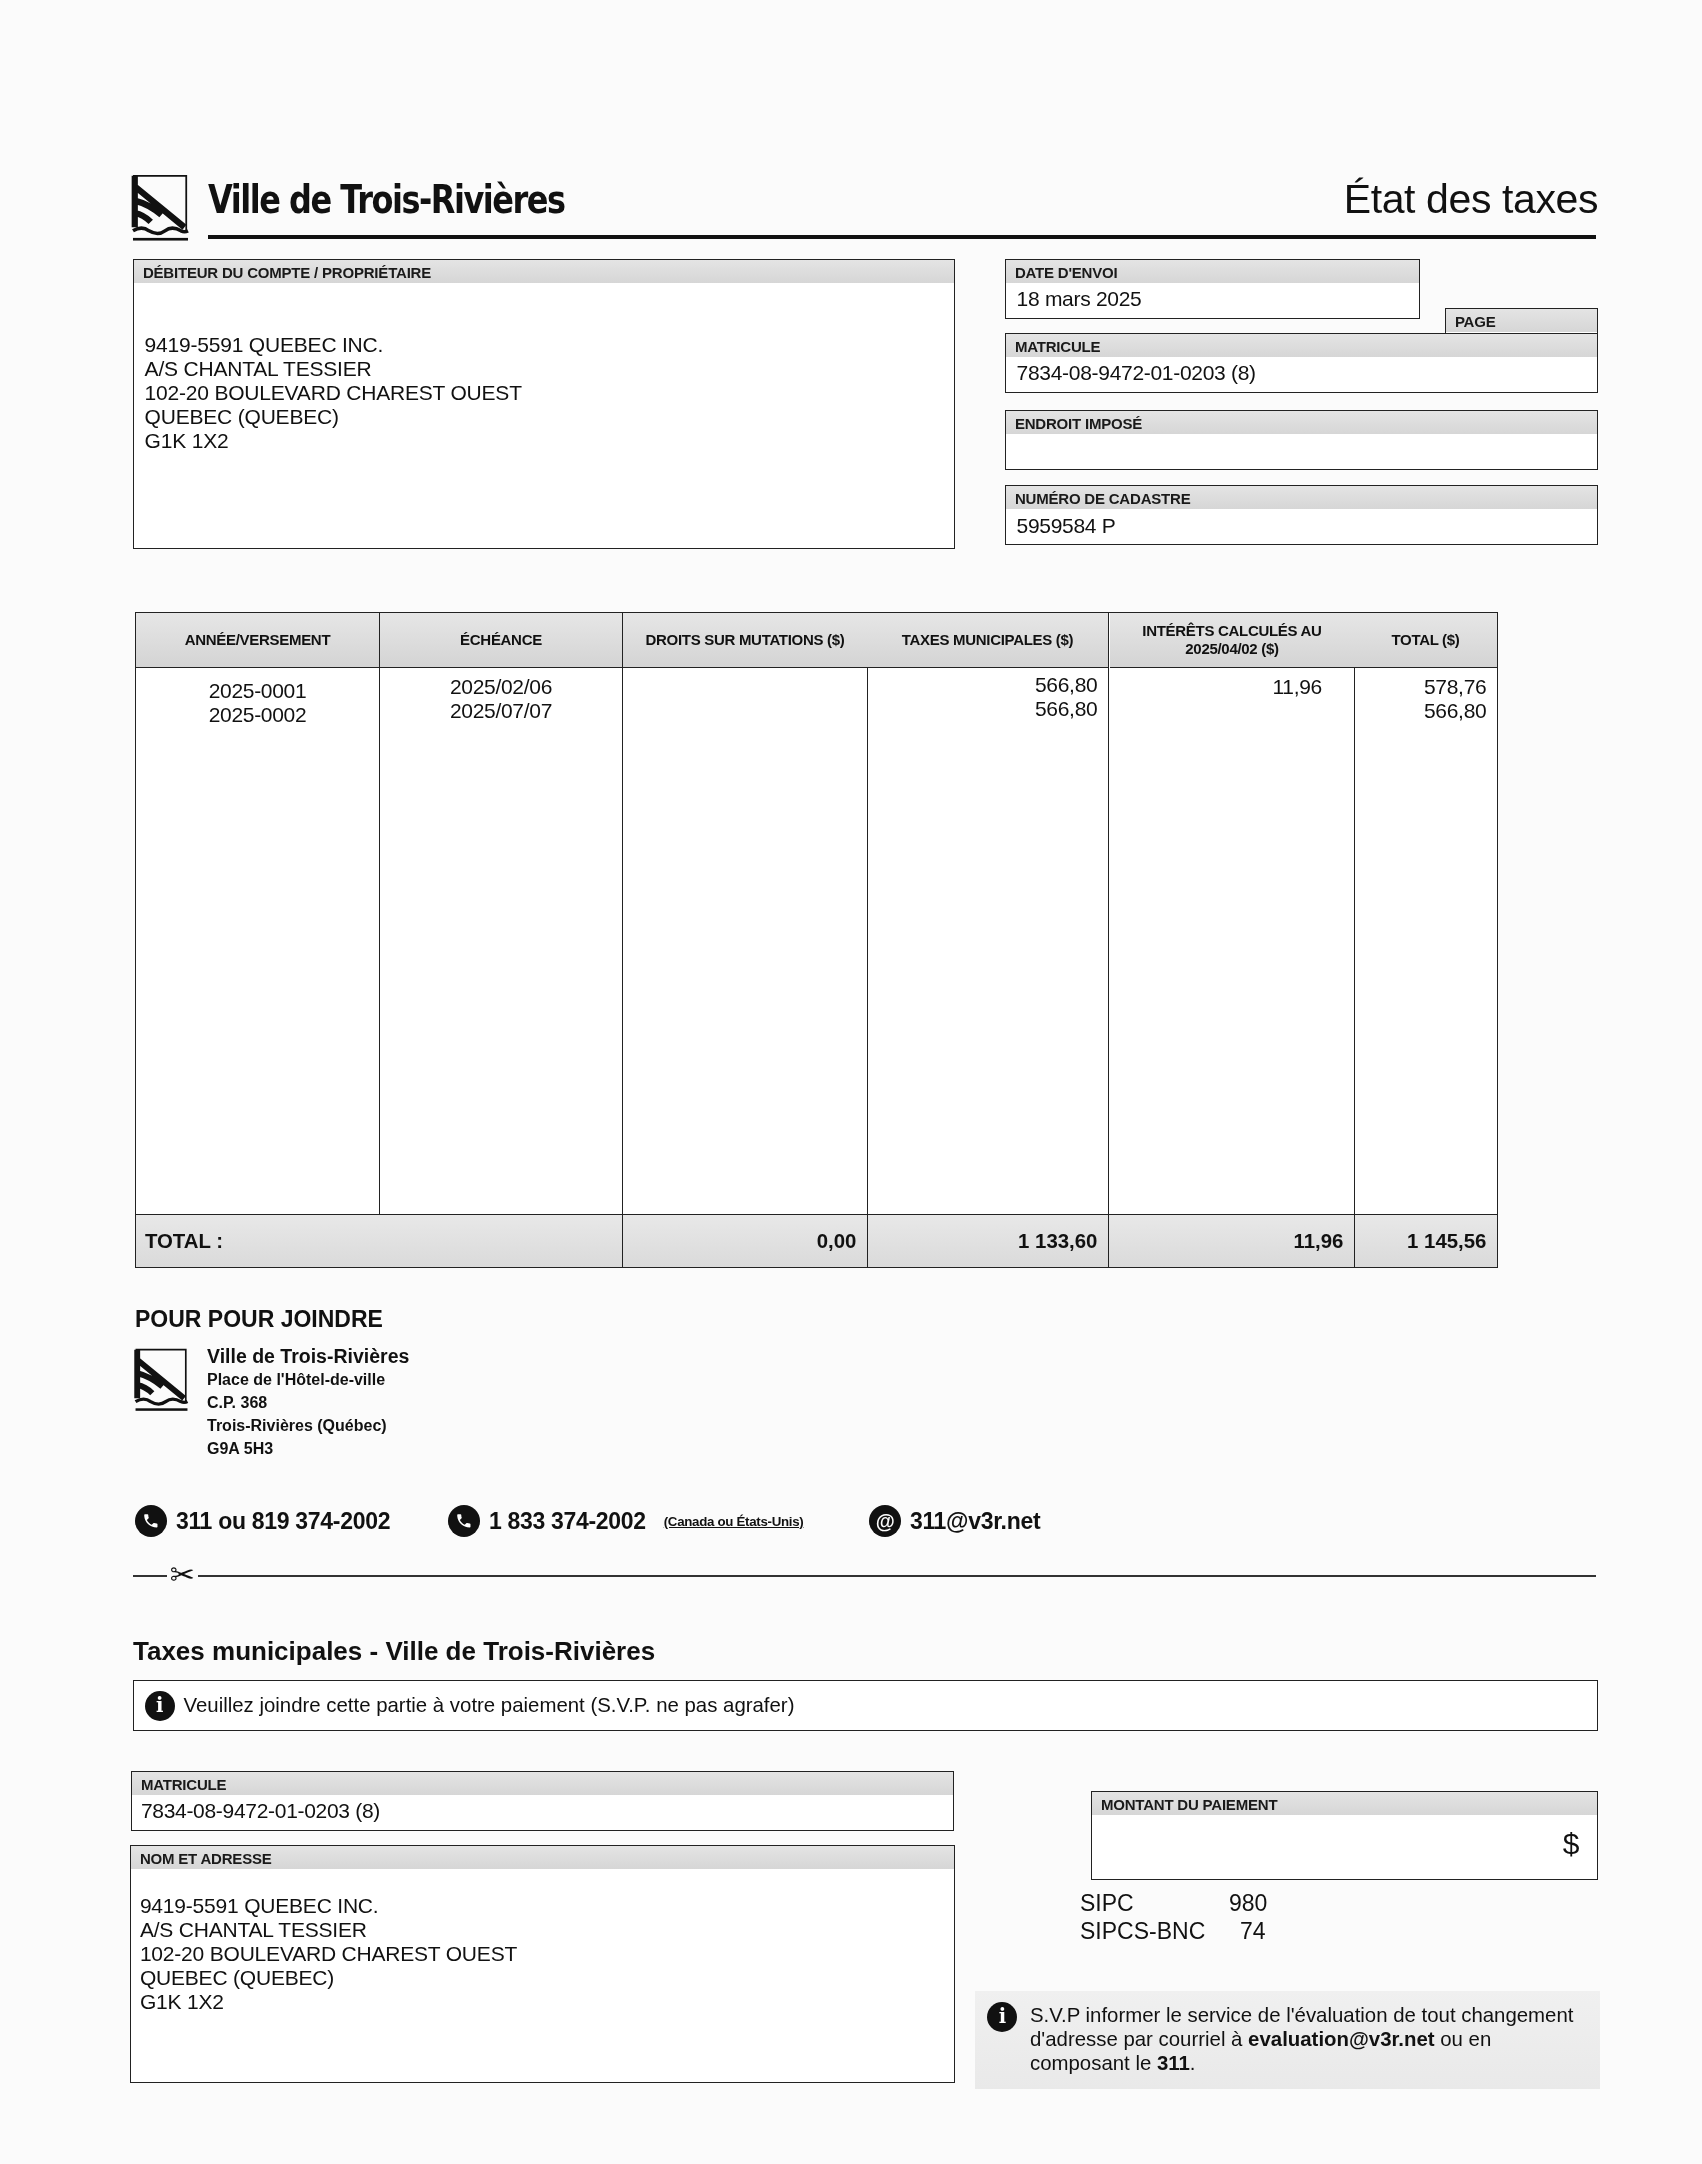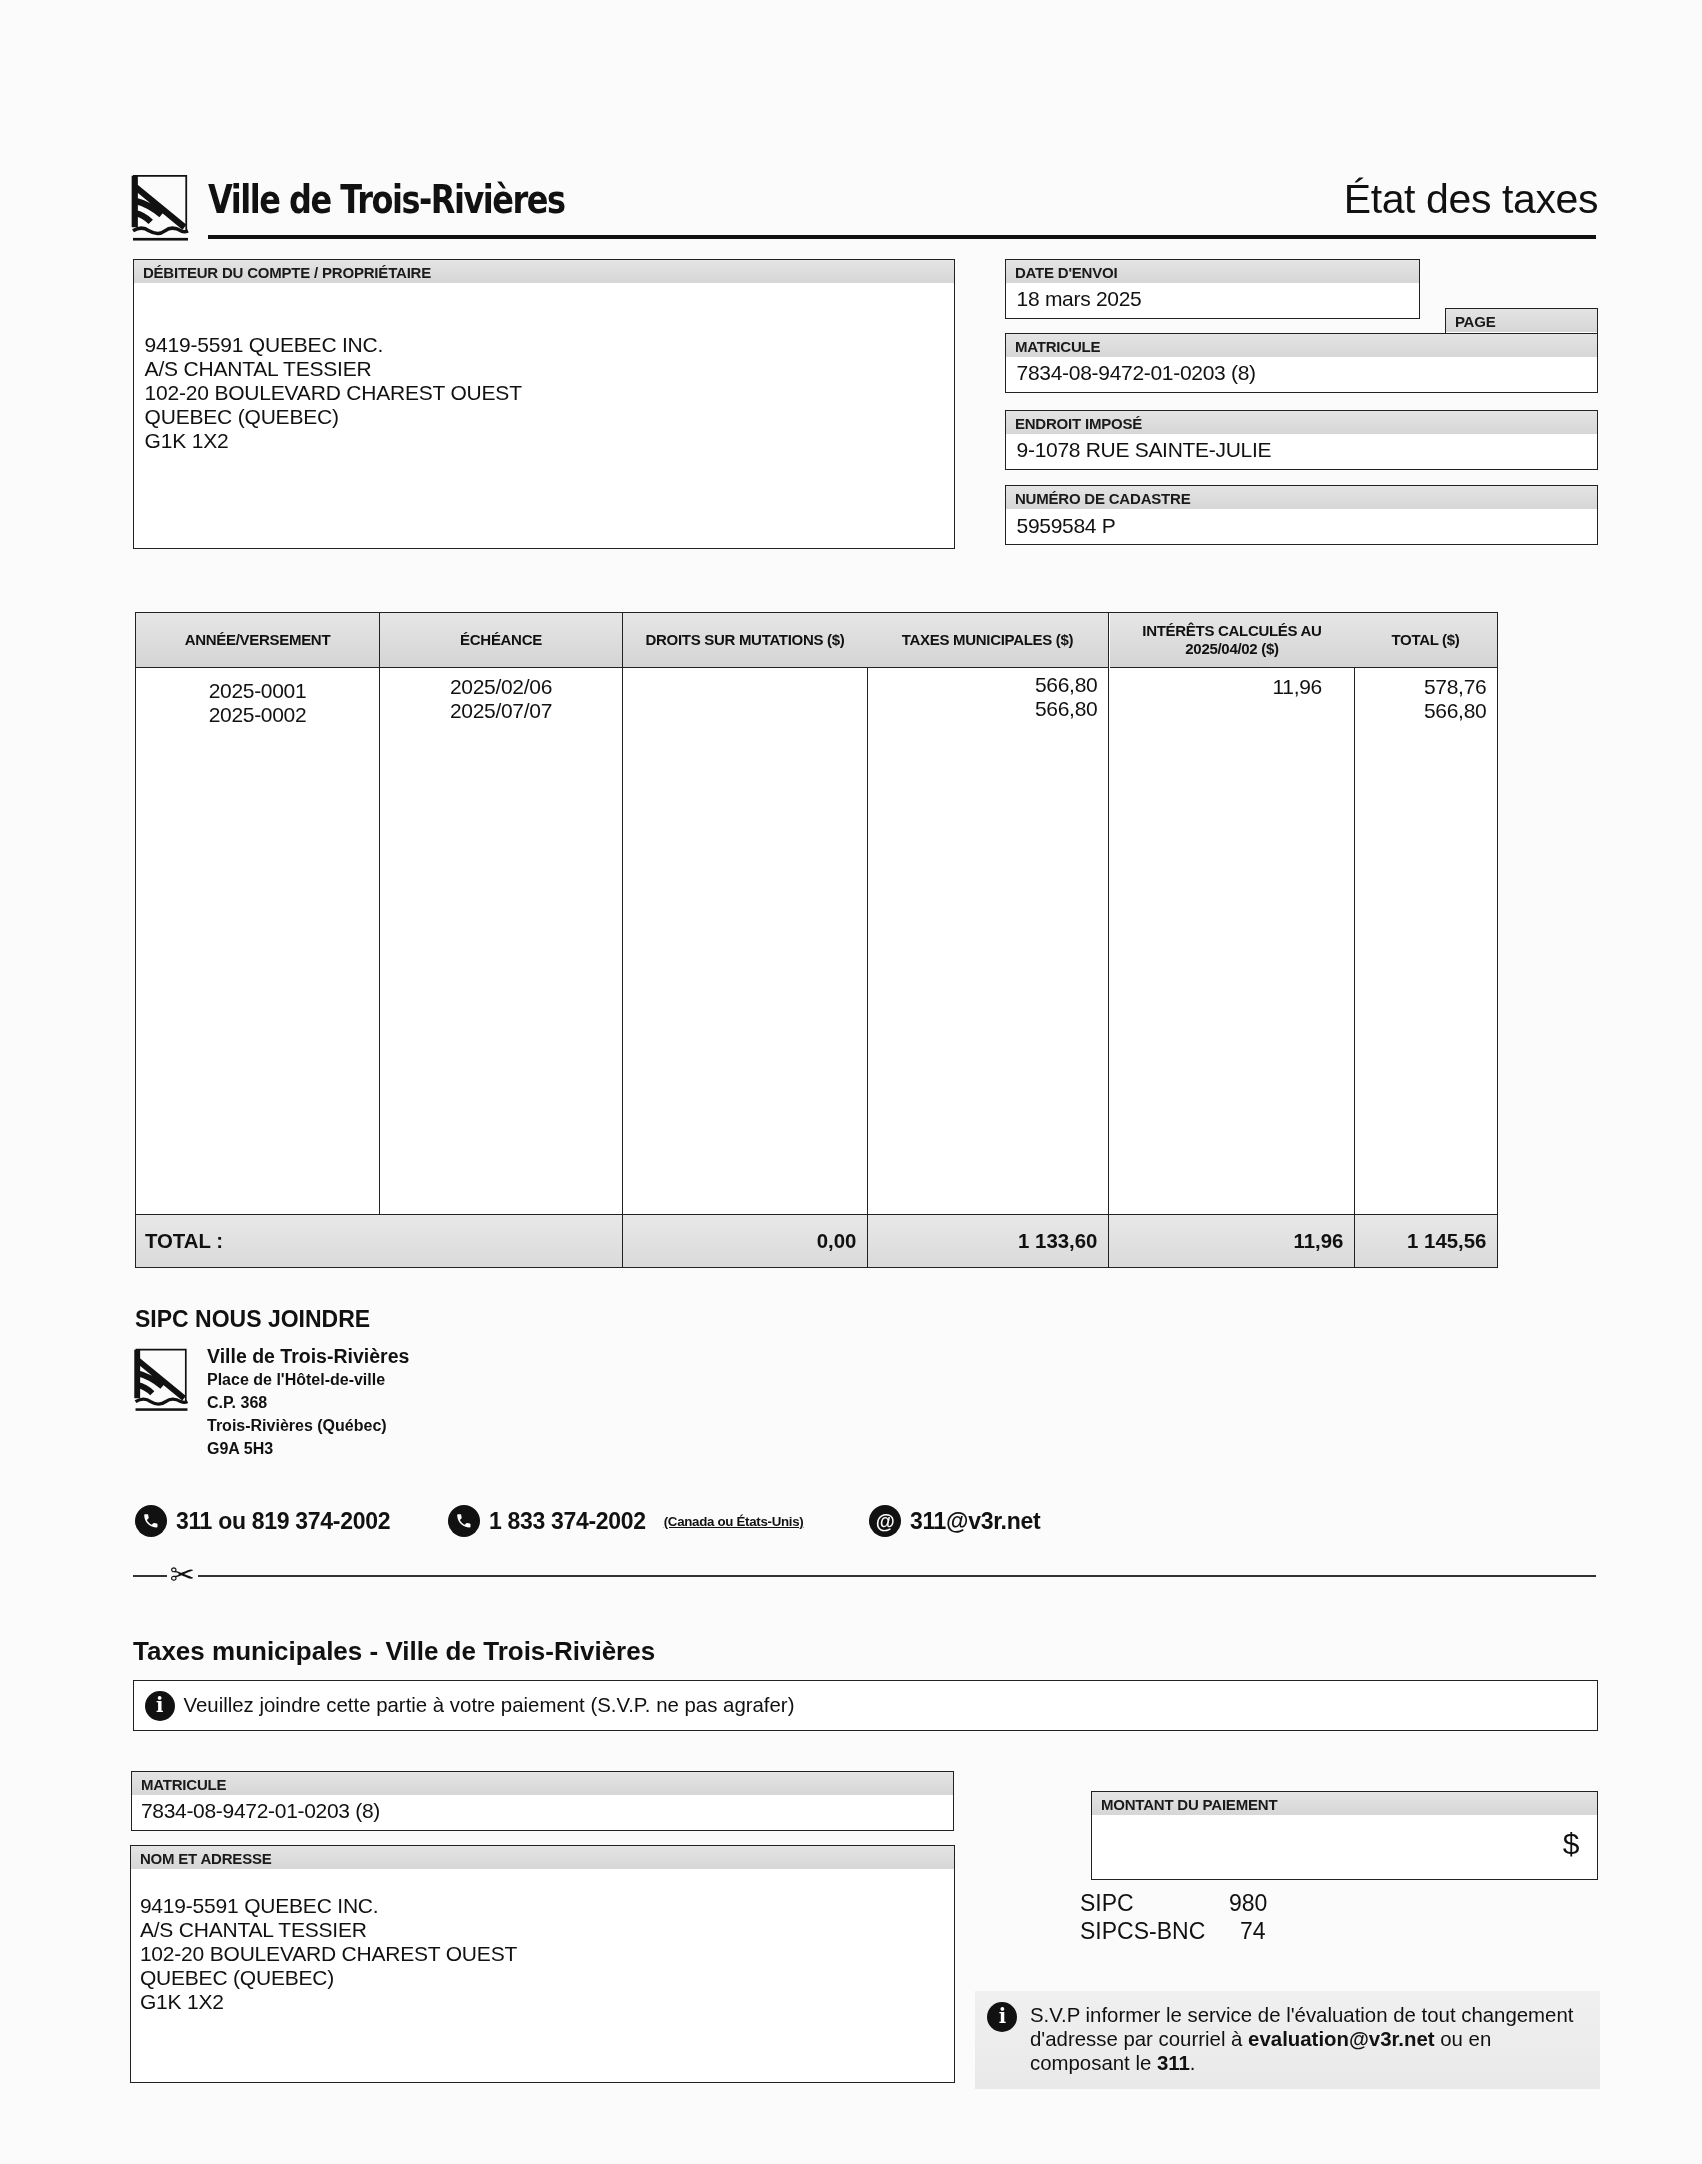--- a/index.html
+++ b/index.html
@@ -102,21 +102,20 @@
 <div class="box" style="left:1445px; top:272px; width:153px; height:66px;margin-top:36px;">
   <div class="hdr">PAGE</div>
   <div class="val" style="padding-top:3.5px;">1 de 1</div>
 </div>
 <div class="box" style="left:1005px; top:333px; width:593px; height:60px;">
   <div class="hdr">MATRICULE</div>
   <div class="val" style="padding-top:3.5px;">7834-08-9472-01-0203 (8)</div>
 </div>
 <div class="box" style="left:1005px; top:410px; width:593px; height:60px;">
   <div class="hdr">ENDROIT IMPOSÉ</div>
-  <div class="val" style="padding-top:3.5px;">9-1078 RUE SAINTE-JULIE</div>
 </div>
 <div class="box" style="left:1005px; top:485px; width:593px; height:60px;">
   <div class="hdr">NUMÉRO DE CADASTRE</div>
   <div class="val" style="padding-top:5px;">5959584 P</div>
 </div>
 
 <div class="tax-table">
   <div class="tcol" style="left:0; width:244px; bottom:53px;">
     <div class="th">ANNÉE/VERSEMENT</div>
     <div class="td c">
@@ -161,21 +160,21 @@
   </div>
   <div class="total-row">
     <div class="tot-cell" style="left:0; width:487px; padding-left:8.9px; border-right:1.8px solid #222;">TOTAL :</div>
     <div class="tot-cell r" style="left:487px; width:245px;">0,00</div>
     <div class="tot-cell r" style="left:731px; width:242px;">1 133,60</div>
     <div class="tot-cell r" style="left:974px; width:245px;">11,96</div>
     <div class="tot-cell r" style="left:1218px; right:0; border-right:none;">1 145,56</div>
   </div>
 </div>
 
-<div class="section-title" style="left:135px; top:1306px;">SIPC NOUS JOINDRE</div>
+<div class="section-title" style="left:135px; top:1306px;">POUR POUR JOINDRE</div>
 <svg class="logo" style="left:133px; top:1348px; width:57px; height:67px;" viewBox="0 0 66 80">
   <path d="M2 2 H62 V66" fill="none" stroke="#111" stroke-width="2"></path>
   <path d="M4 2 V60 M4 14 L60 60 M4 30 Q20 34 34 46 M4 44 Q14 46 22 54" fill="none" stroke="#111" stroke-width="7"></path>
   <path d="M2 64 Q12 58 20 64 Q30 70 38 64 Q46 58 56 64 Q60 66 64 64" fill="none" stroke="#111" stroke-width="4"></path>
   <rect x="2" y="72" width="62" height="3" fill="#111"></rect>
 </svg>
 <div class="contact-lines">
   <div class="name">Ville de Trois-Rivières</div>
   <div>Place de l'Hôtel-de-ville</div>
   <div>C.P. 368</div>

